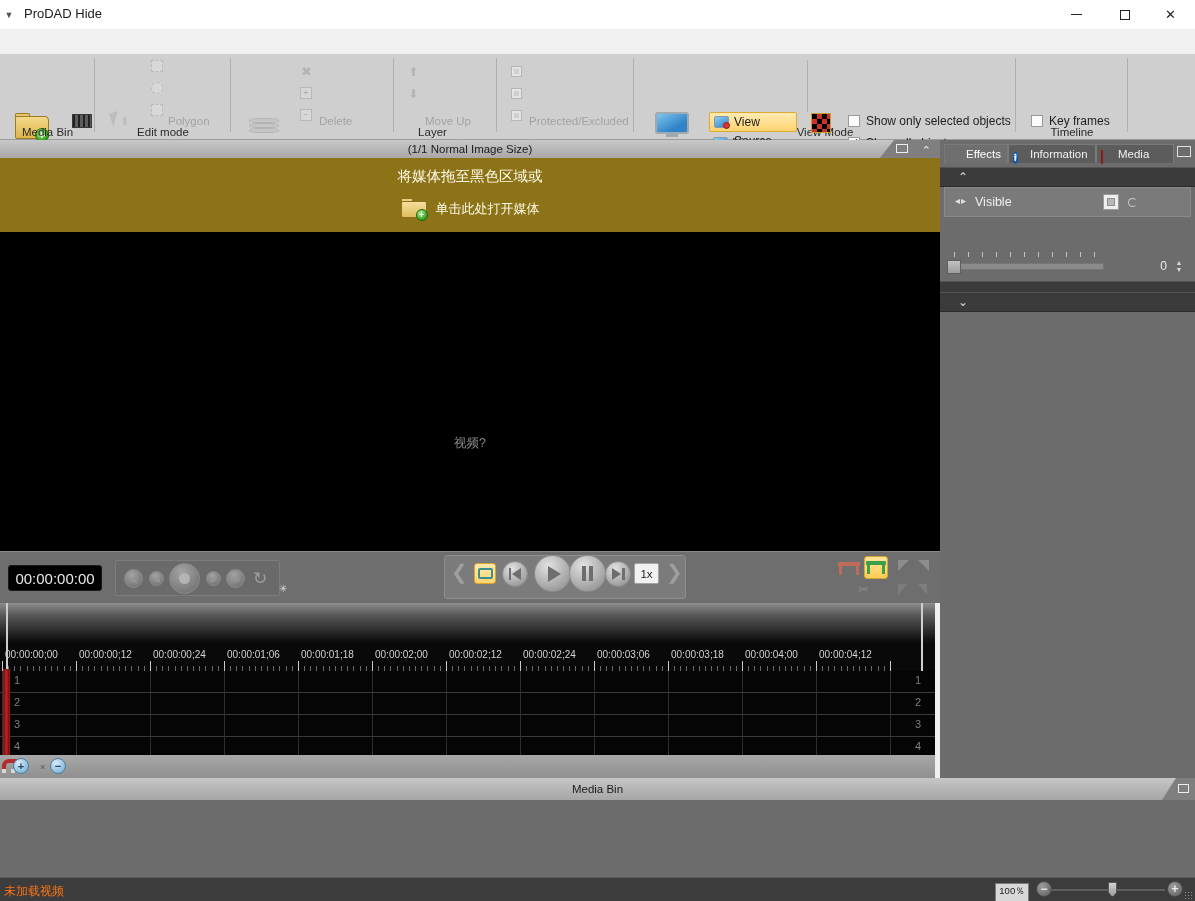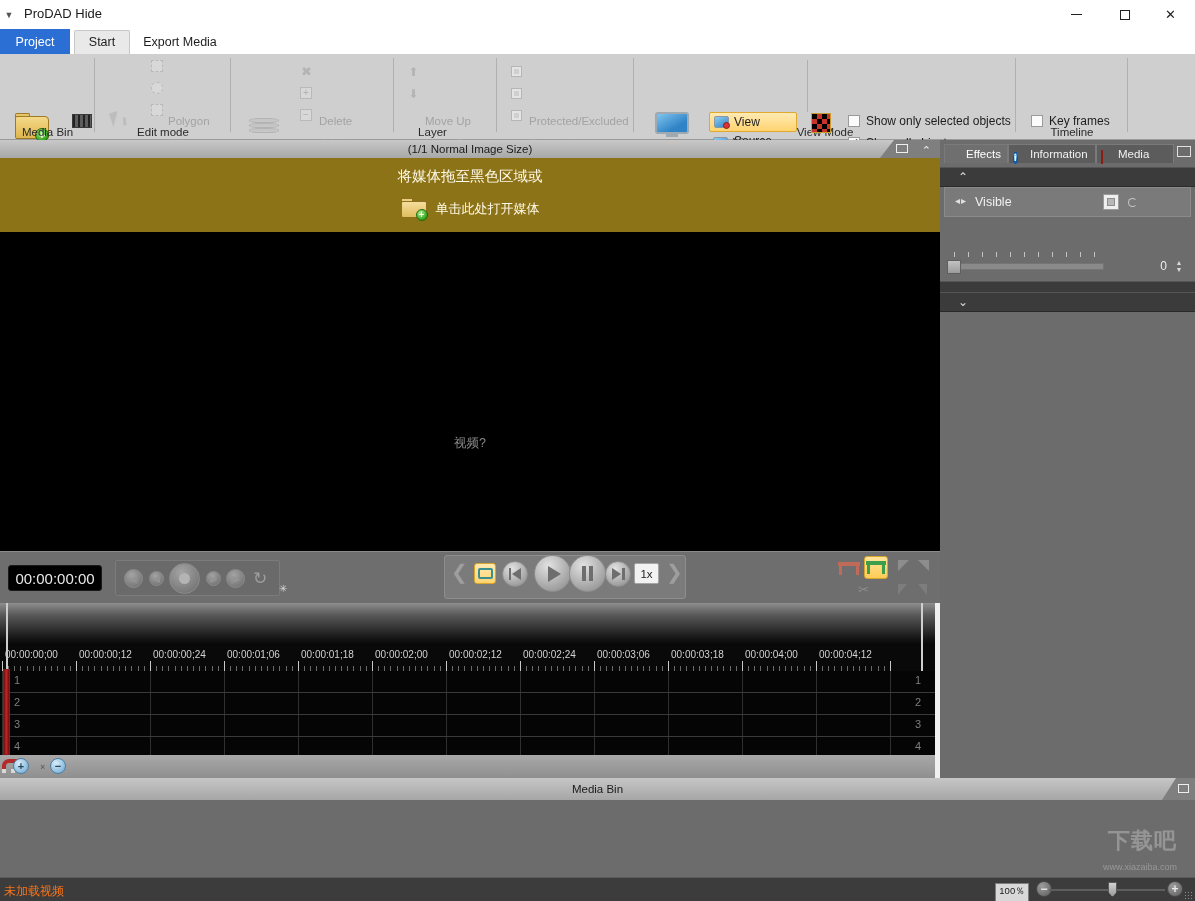--- a/index.html
+++ b/index.html
@@ -520,31 +520,20 @@
         <span class="glyph-min"></span>
       </div>
     <div class="winbtn" id="btn-max">
         <span class="glyph-max"></span>
       </div>
     <div class="winbtn close" id="btn-close">
         <span>✕</span>
       </div>
   </div>
 
-  <div class="tabstrip">
-    <div class="tab project">Project</div>
-    <div class="tab active">Start</div>
-    <div class="tab plain">Export Media</div>
-    <div class="help-icons">
-      <div class="circ-ico">?</div>
-      <div class="circ-ico">i</div>
-      <div class="bulb-ico"></div>
-      <div class="home-ico">⌂</div>
-    </div>
-  </div>
 
   <div class="ribbon">
 
     <div class="rgroup" id="g-mediabin">
       <div class="folder-ico">
         <div class="folder-tab"></div>
           <div class="folder-back"></div>
           <div class="plus-badge">+</div>
       </div>
       <div class="bigfolder" style="top:90px;">导入媒体...</div>
@@ -1006,24 +995,20 @@
       <span class="chev2">⌄</span>
     </div>
   </div>
 
   <div class="mbin-bar">
     <span>Media Bin</span>
     <span class="mbin-corner"></span>
     <span class="mbin-restore"></span>
   </div>
   <div class="mbin-body"></div>
-  <div class="watermark">
-    <span>下载吧</span>
-    <small>www.xiazaiba.com</small>
-  </div>
 
   <div class="statusbar">
     <span class="status-text">未加载视频</span>
     <span class="zoom-field">100％</span>
     <span class="zmb" style="right:143px;">−</span>
     <span class="zline"></span>
     <span class="zhandle"></span>
     <span class="zmb" style="right:12px;">+</span>
     <span class="grip"></span>
   </div>

